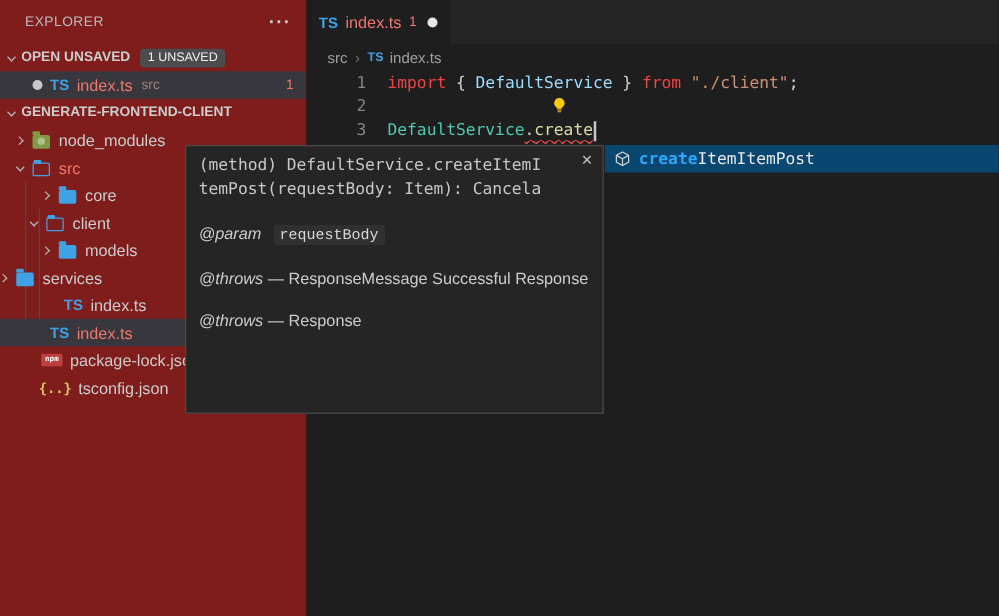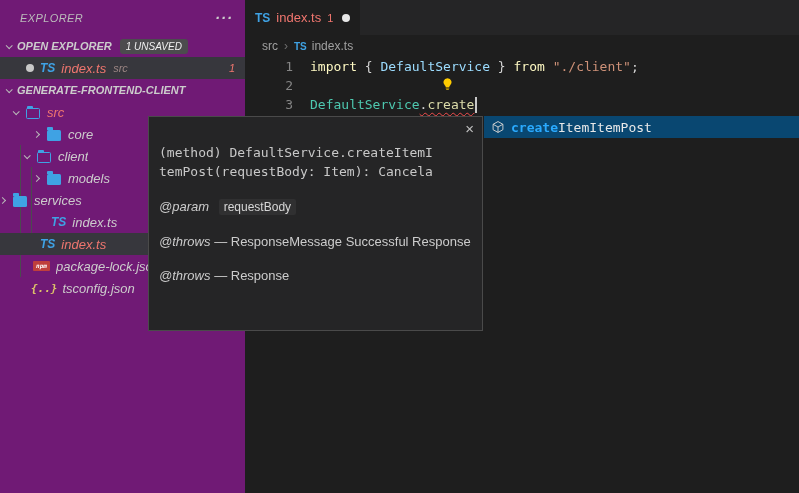--- a/index.html
+++ b/index.html
@@ -1,21 +1,21 @@
 <!DOCTYPE html>
 <html><head>
 <meta charset="utf-8">
 <style>
   * { margin:0; padding:0; box-sizing:border-box; }
   html,body { width:799px; height:493px; overflow:hidden; background:#1e1e1e; }
   body { font-family:"Liberation Sans","DejaVu Sans",sans-serif; font-size:13px; color:#cccccc; }
   .app { position:relative; width:799px; height:493px; overflow:hidden; }
 
   
-  .sidebar { position:absolute; left:0; top:0; width:245px; height:493px; background:#701a75; z-index:1;font-style:italic; }
+  .sidebar { position:absolute; left:0; top:0; width:245px; height:493px; background:#7f1d1d; z-index:1; }
   .sb-header { height:35px; display:flex; align-items:center; padding:0 12px 0 20px; }
   .sb-title { font-size:11px; color:#bbbbbb; letter-spacing:.4px; flex:1; }
   .sb-ellipsis { color:#cccccc; font-size:15px; font-weight:bold; letter-spacing:1px; cursor:pointer; }
   .section-header { height:22px; display:flex; align-items:center; font-weight:bold; font-size:11px; color:#cccccc; cursor:pointer; }
   .section-header .chev { margin-left:6px; margin-right:6px; }
   .chev { width:5px; height:5px; border-right:1.3px solid #b8b8b8; border-bottom:1.3px solid #b8b8b8; display:inline-block; flex:0 0 auto; }
   .chev.right { transform:rotate(-45deg); }
   .chev.down  { transform:rotate(45deg) translateY(-1px); }
   .badge-gray { background:#4c4c4e; color:#f0f0f0; font-size:10px; font-weight:normal; border-radius:3px; padding:2px 6px; margin-left:8px; }
   .row { height:22px; display:flex; align-items:center; cursor:pointer; position:relative; }
@@ -45,76 +45,81 @@
   .tab .cnt { color:#f0766f; font-size:11px; margin-right:9px; }
   .tab-dot { width:8px; height:8px; border-radius:50%; background:#e8e8e8; cursor:pointer; }
   .breadcrumb { height:22px; display:flex; align-items:center; padding-left:17px; font-size:12px; color:#a0a0a0; }
   .breadcrumb .sep { margin:0 6px; color:#6e6e6e; }
   .breadcrumb .ts-ico { font-size:10px; margin-right:5px; }
   .bc-item { cursor:pointer; }
   .code { font-family:"DejaVu Sans Mono","Liberation Mono",monospace; font-size:13px; }
   .code-line { height:19px; display:flex; align-items:center; white-space:pre; }
   .gutter { width:48px; text-align:right; color:#858585; flex:0 0 auto; }
   .ltext { padding-left:17px; display:flex; align-items:center; }
-  .tok-kw { color:#fef9c3; } .tok-plain { color:#d4d4d4; } .tok-ident { color:#9cdcfe; }
+  .tok-kw { color:#ef4444; } .tok-plain { color:#d4d4d4; } .tok-ident { color:#9cdcfe; }
   .tok-str { color:#ce9178; } .tok-class { color:#4ec9b0; } .tok-method { color:#dcdcaa; }
   .squiggle { text-decoration:underline wavy #f14c4c 1px; text-underline-offset:3px; }
   .cursor { display:inline-block; width:1.5px; height:16px; background:#c8c8c8; margin-left:1px; }
   .bulb-wrap { padding-left:70px; }
 
   
   .suggest-row { position:absolute; left:484px; top:116px; width:315px; height:22px; background:#094771; display:flex; align-items:center; padding-left:7px; cursor:pointer; z-index:3; font-family:"DejaVu Sans Mono","Liberation Mono",monospace; font-size:13px; }
   .suggest-row .match { color:#2aaaff; font-weight:bold; }
   .suggest-row .rest { color:#e8e8e8; }
   .cube { margin-right:6px; flex:0 0 auto; display:flex; }
 
   
   .doc-popup { position:absolute; left:148px; top:116px; width:335px; height:215px; background:#252526; border:1px solid #4a4a4a; z-index:2; padding:6px 10px 0 10px; }
-  .sig { font-family:"DejaVu Sans Mono","Liberation Mono",monospace; font-size:13px; line-height:19px; color:#c8c8c8;margin-top:20px; }
+  .sig { font-family:"DejaVu Sans Mono","Liberation Mono",monospace; font-size:13px; line-height:19px; color:#c8c8c8; }
   .sig span { display:block; }
   .close-x { position:absolute; top:4px; right:8px; color:#c0c0c0; font-size:15px; cursor:pointer; line-height:1; }
   .doc-summary { margin-top:17px; color:#cccccc; }
   .doc-row { margin-top:17px; color:#cccccc; line-height:17px; }
   .tag { font-style:italic; }
-  .code-chip { font-family:Liberation Sans, sans-serif; font-size:12px; background:#303031; color:#d7d7d7; padding:1px 5px; margin-left:6px; border-radius:2px; }
+  .code-chip { font-family:Liberation Mono, monospace; font-size:12px; background:#303031; color:#d7d7d7; padding:1px 5px; margin-left:6px; border-radius:2px; }
 </style>
 </head>
 <body>
 
 <div class="app">
 
   <div class="sidebar">
     <div class="sb-header">
       <span class="sb-title">EXPLORER</span>
       <span class="sb-ellipsis">···</span>
     </div>
 
     <div class="section-header">
       <span class="chev down"></span>
-      <span>OPEN EXPLORER</span>
+      <span>OPEN UNSAVED</span>
       <span class="badge-gray">1 UNSAVED</span>
     </div>
 
     <div class="row selected" style="padding-left:26px">
       <span class="mod-dot" style="margin-right:6px"></span>
       <span class="ts-ico">TS</span>
       <span class="label err-text">index.ts</span>
       <span class="dim">src</span>
       <span class="err-badge">1</span>
     </div>
 
     <div class="section-header">
       <span class="chev down"></span>
       <span>GENERATE-FRONTEND-CLIENT</span>
     </div>
 
     <div style="position:relative">
       <div class="indent-guide" style="left:20px; top:44px; height:132px;"></div>
       <div class="indent-guide" style="left:31px; top:66px; height:88px;"></div>
 
+      <div class="row" style="padding-left:13px">
+        <span class="chev right" style="margin-right:8px"></span>
+        <span class="folder nm"></span>
+        <span class="label">node_modules</span>
+      </div>
       <div class="row" style="padding-left:13px">
         <span class="chev down" style="margin-right:8px"></span>
         <span class="folder open"></span>
         <span class="label err-text">src</span>
       </div>
       <div class="row" style="padding-left:34px">
         <span class="chev right" style="margin-right:8px"></span>
         <span class="folder"></span>
         <span class="label">core</span>
       </div>

